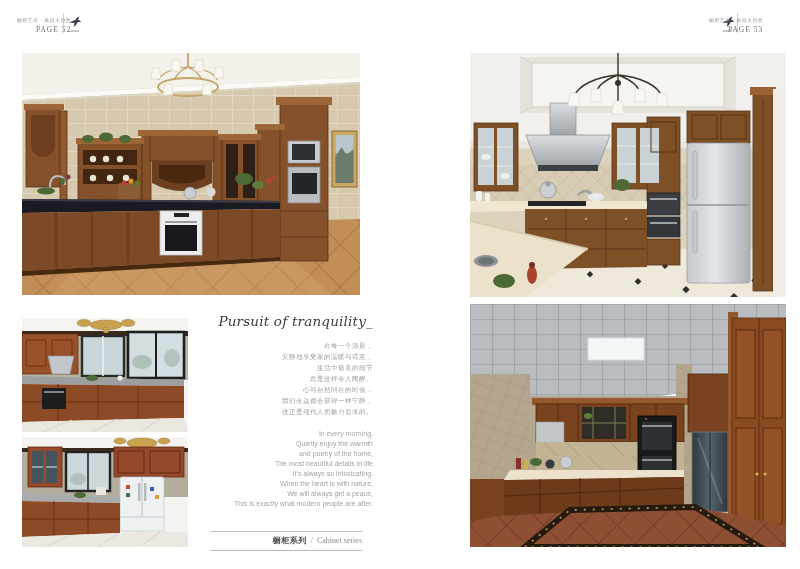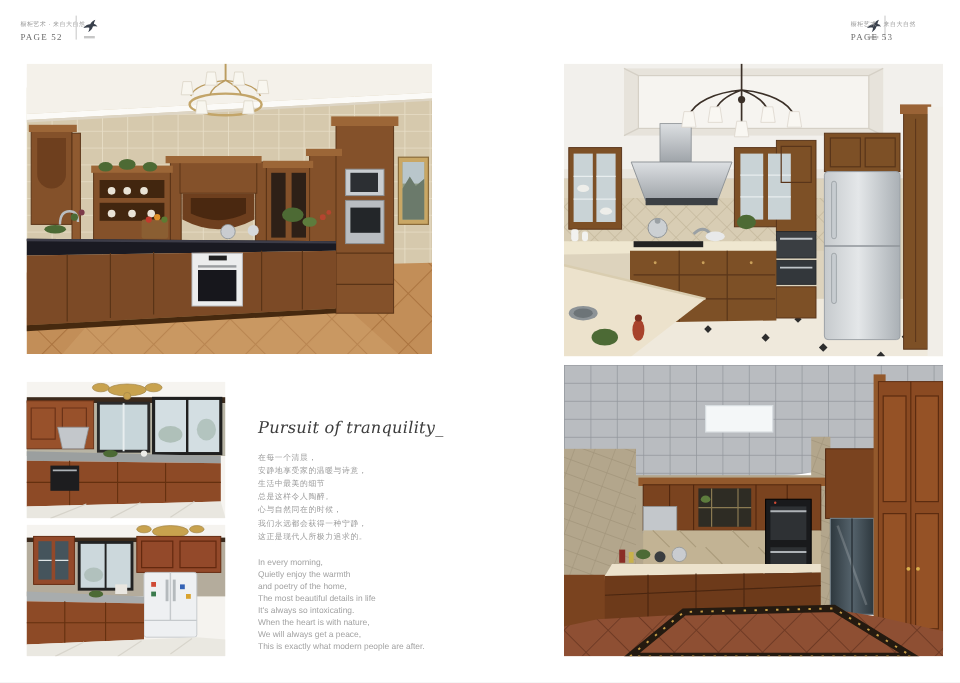--- a/index.html
+++ b/index.html
@@ -1,35 +1,35 @@
 <!DOCTYPE html>
 <html><head>
 <meta charset="utf-8">
 <style>
   html,body{margin:0;padding:0;background:#e8e8e8;}
   .page{
     position:relative;width:800px;height:569px;background:#ffffff;
-    font-family:"Liberation Sans",sans-serif;overflow:hidden;margin:0 auto;
+    font-family:"Liberation Sans",sans-serif;overflow:hidden;margin:0 auto;text-align:right;
   }
   
   .hdr{position:absolute;top:17px;}
   .hdr .tagline{font-size:5px;color:#9a9a9a;letter-spacing:.4px;white-space:nowrap;}
   .hdr .pagenum{font-size:7.5px;color:#6e6e6e;letter-spacing:1px;margin-top:2px;
     font-family:"Liberation Serif",serif;}
   .vdiv{position:absolute;top:13px;width:1px;height:20px;background:#cfcfcf;}
   .logo{position:absolute;width:14px;height:12px;}
   .logo svg{display:block;width:100%;height:100%;}
   .logo-sub{position:absolute;height:2px;background:#c7c7c7;}
   
   .photo{position:absolute;overflow:hidden;}
   .photo svg{display:block;width:100%;height:100%;}
   
   .article{position:absolute;left:215px;top:313px;width:158px;}
   .article-title{font-family:"DejaVu Serif","Liberation Serif",serif;font-style:italic;
-    font-size:13.5px;color:#3c3c3c;letter-spacing:.2px;margin-top:36px;}
+    font-size:13.5px;color:#3c3c3c;letter-spacing:.2px;}
   .poem-cn{margin-top:11px;}
   .poem-cn div{font-size:6.5px;color:#9b9b9b;line-height:11px;letter-spacing:.5px;}
   .poem-en{margin-top:12px;}
   .poem-en div{font-size:7px;color:#a3a3a3;line-height:10px;}
   
   .series{position:absolute;left:210px;top:531px;width:152px;}
   .series .rule{height:1px;background:#bdbdbd;}
   .series-row{padding:3px 0 4px 1px;font-family:"Liberation Serif",serif;
     font-size:8px;color:#8d8d8d;white-space:nowrap;}
   .series-cn{color:#4a4a4a;font-weight:bold;letter-spacing:.5px;font-size:8px;}
@@ -469,14 +469,23 @@
       <div>Quietly enjoy the warmth</div>
       <div>and poetry of the home,</div>
       <div>The most beautiful details in life</div>
       <div>It's always so intoxicating.</div>
       <div>When the heart is with nature,</div>
       <div>We will always get a peace,</div>
       <div>This is exactly what modern people are after.</div>
     </div>
   </div>
 
+  <div class="series">
+    <div class="rule"></div>
+    <div class="series-row">
+      <span class="series-cn">橱柜系列</span>
+      <span class="series-sep">/</span>
+      <span class="series-en">Cabinet series</span>
+    </div>
+    <div class="rule"></div>
+  </div>
 
 </div>
 
 </body></html>

